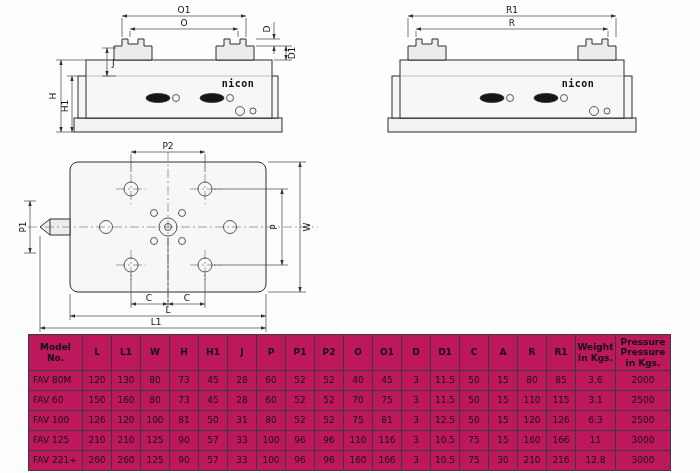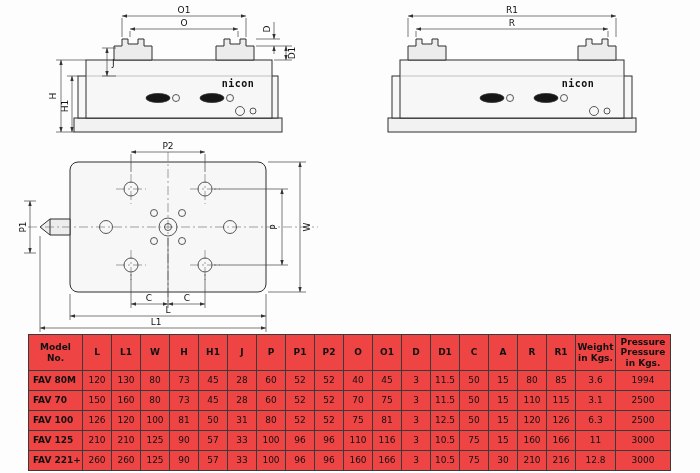--- a/index.html
+++ b/index.html
@@ -17,29 +17,29 @@
     font-family: "DejaVu Sans Mono", monospace;
     font-size: 10px; font-weight: bold; letter-spacing: 0.5px; fill: #111;
   }
   .part { stroke: #2e2e2e; stroke-width: 1; }
   .detail { stroke: #2e2e2e; stroke-width: 0.8; fill: none; }
   .dim { stroke: #444; stroke-width: 0.7; fill: none; }
   .cline { stroke: #666; stroke-width: 0.6; stroke-dasharray: 9 3 2 3; fill: none; }
 
   .dim-table {
     border-collapse: collapse; table-layout: fixed; width: 642px;
-    font-size: 9px; color: #111; background: #ef4444;
+    font-size: 9px; color: #111; background: #be185d;
   }
   .dim-table th, .dim-table td {
     border: 1px solid #3a3a3a; text-align: center; vertical-align: middle;
     padding: 2px 1px; line-height: 1.15; overflow: hidden;
   }
   .dim-table th { font-weight: bold; }
   .dim-table tbody td { height: 20px; }
-  .dim-table td.model { font-weight: bold; text-align: left; padding-left: 4px; white-space: nowrap; }
+  .dim-table td.model { font-weight: normal; text-align: left; padding-left: 4px; white-space: nowrap; }
 </style>
 </head>
 <body>
 
 <div class="page">
 
   <svg class="abs" style="left:28px; top:4px;" width="270" height="138" viewBox="0 0 270 138">
     <defs>
       <marker id="ar1" viewBox="0 0 10 10" refX="9.5" refY="5" markerWidth="8" markerHeight="8" orient="auto-start-reverse">
         <path d="M0,1.8 L10,5 L0,8.2 Z" fill="#333"></path>
@@ -291,24 +291,24 @@
           <td>52</td>
           <td>40</td>
           <td>45</td>
           <td>3</td>
           <td>11.5</td>
           <td>50</td>
           <td>15</td>
           <td>80</td>
           <td>85</td>
           <td>3.6</td>
-          <td>1994</td>
-        </tr>
-        <tr>
-          <td class="model">FAV 70</td>
+          <td>2000</td>
+        </tr>
+        <tr>
+          <td class="model">FAV 60</td>
           <td>150</td>
           <td>160</td>
           <td>80</td>
           <td>73</td>
           <td>45</td>
           <td>28</td>
           <td>60</td>
           <td>52</td>
           <td>52</td>
           <td>70</td>

